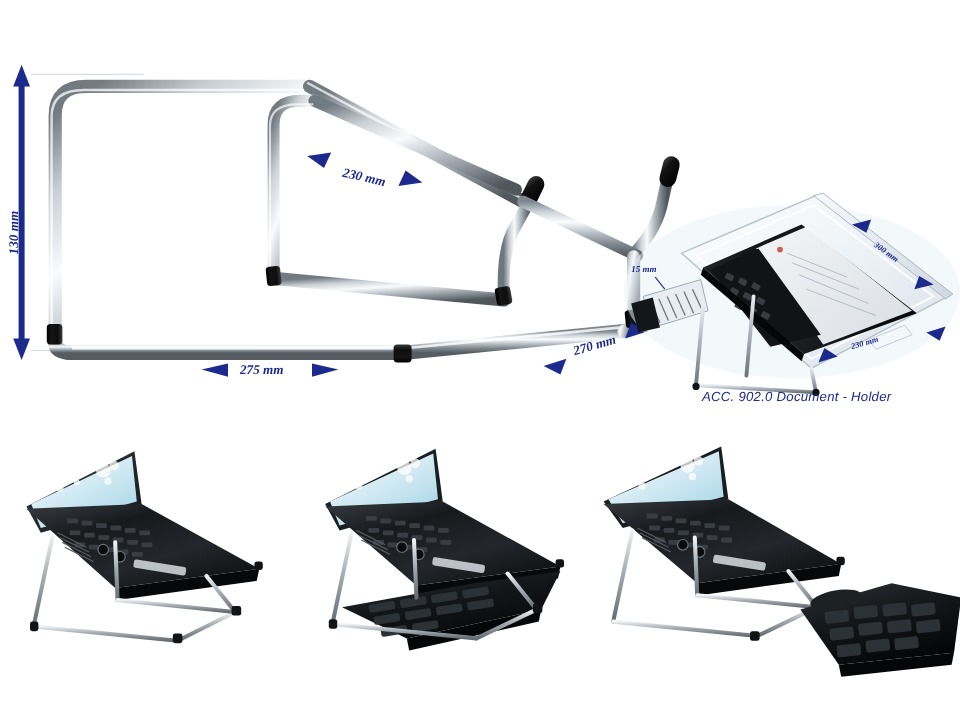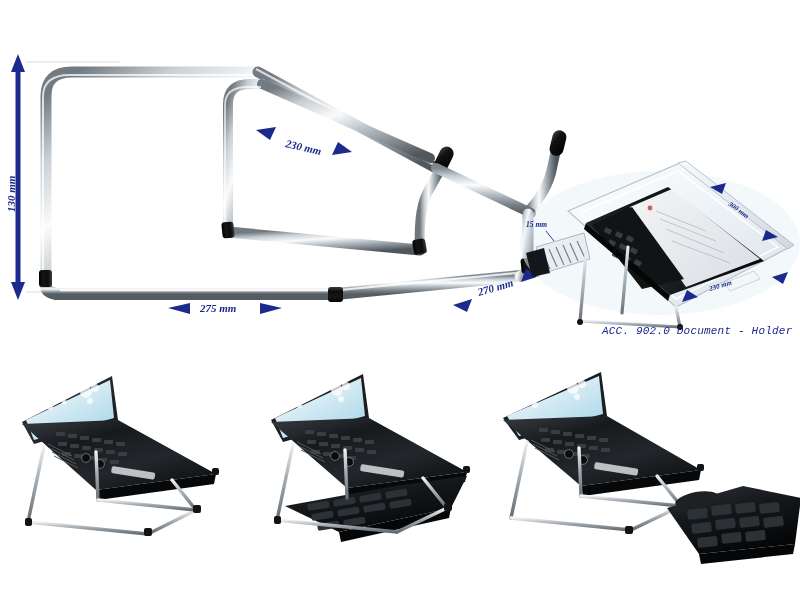--- a/index.html
+++ b/index.html
@@ -1,21 +1,21 @@
 <!DOCTYPE html>
 <html><head>
 <meta charset="utf-8">
 <style>
   html,body{margin:0;padding:0;background:#ffffff;}
   body{width:800px;height:600px;overflow:hidden;font-family:"Liberation Sans",sans-serif;position:relative;}
   #stage{position:absolute;left:0;top:0;width:800px;height:600px;background:#ffffff;}
   .panel{position:absolute;}
   svg{display:block;overflow:visible;}
   .dimlabel{fill:#1b2a8c;font-family:"Liberation Serif",serif;font-style:italic;font-weight:bold;}
-  .caption{position:absolute;color:#1b2a8c;font-family:Liberation Mono, monospace;font-style:italic;font-size:11px;white-space:nowrap;letter-spacing:.2px;margin-left:17px;}
+  .caption{position:absolute;color:#1b2a8c;font-family:Liberation Sans, sans-serif;font-style:italic;font-size:11px;white-space:nowrap;letter-spacing:.2px;}
   .tiny{fill:#1b2a8c;font-family:"Liberation Serif",serif;font-style:italic;font-weight:bold;}
 </style>
 </head>
 <body>
 
 <div id="stage">
 
   <div class="panel" style="left:0;top:0;width:540px;height:340px;">
     <svg width="540" height="340" viewBox="0 0 540 340">
       <defs>

